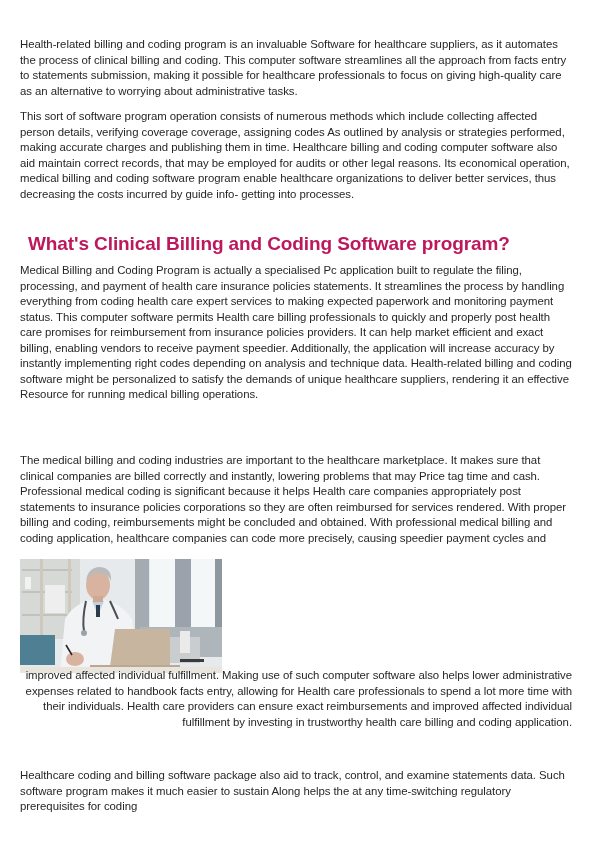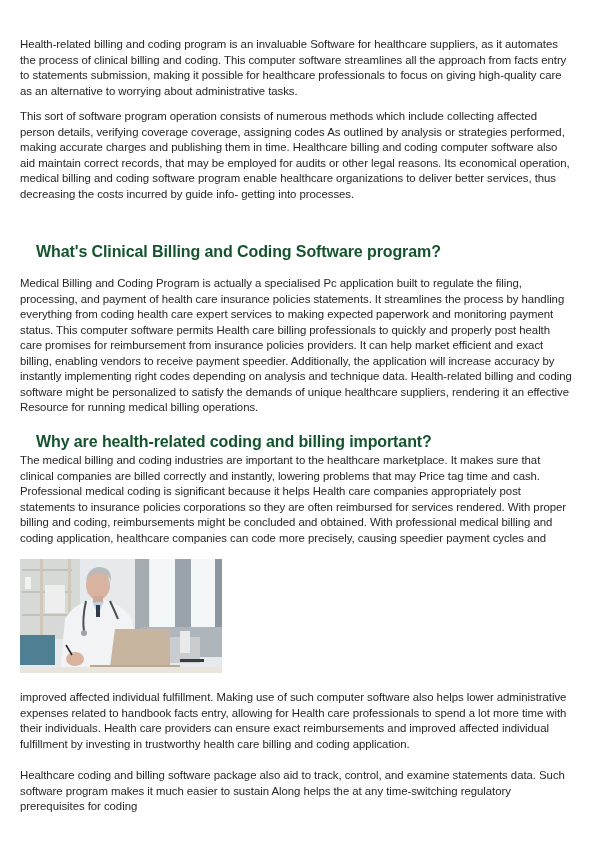--- a/index.html
+++ b/index.html
@@ -23,25 +23,25 @@
       width: 552px;
     }
     p.para {
       margin: 0;
       font-size: 11.4px;
       line-height: 15.5px;
       color: #262626;
       letter-spacing: -0.05px;
     }
     h2.heading {
-      margin: 16px;
-      font-size: 16px;
+      margin: 8px;
+      font-size: 19px;
       line-height: 22px;
       font-weight: bold;
-      color: #14532d;
+      color: #be185d;
       letter-spacing: -0.1px;
     }
     .photo {
       position: absolute;
       left: 20px;
       top: 559px;
       width: 202px;
       height: 114px;
       overflow: hidden;
       background: #dfe4e6;
@@ -58,27 +58,24 @@
   </div>
 
   <div class="block" style="top:109px;">
     <p class="para">This sort of software program operation consists of numerous methods which include collecting affected person details, verifying coverage coverage, assigning codes As outlined by analysis or strategies performed, making accurate charges and publishing them in time. Healthcare billing and coding computer software also aid maintain correct records, that may be employed for audits or other legal reasons. Its economical operation, medical billing and coding software program enable healthcare organizations to deliver better services, thus decreasing the costs incurred by guide info- getting into processes.</p>
   </div>
 
   <div class="block" style="top:225px;">
     <h2 class="heading">What's Clinical Billing and Coding Software program?</h2>
   </div>
 
-  <div class="block" style="top:276px;">
+  <div class="block" style="top:263px;">
     <p class="para">Medical Billing and Coding Program is actually a specialised Pc application built to regulate the filing, processing, and payment of health care insurance policies statements. It streamlines the process by handling everything from coding health care expert services to making expected paperwork and monitoring payment status. This computer software permits Health care billing professionals to quickly and properly post health care promises for reimbursement from insurance policies providers. It can help market efficient and exact billing, enabling vendors to receive payment speedier. Additionally, the application will increase accuracy by instantly implementing right codes depending on analysis and technique data. Health-related billing and coding software might be personalized to satisfy the demands of unique healthcare suppliers, rendering it an effective Resource for running medical billing operations.</p>
   </div>
 
-  <div class="block" style="top:415px;">
-    <h2 class="heading">Why are health-related coding and billing important?</h2>
-  </div>
 
   <div class="block" style="top:453px;">
     <p class="para">The medical billing and coding industries are important to the healthcare marketplace. It makes sure that clinical companies are billed correctly and instantly, lowering problems that may Price tag time and cash. Professional medical coding is significant because it helps Health care companies appropriately post statements to insurance policies corporations so they are often reimbursed for services rendered. With proper billing and coding, reimbursements might be concluded and obtained. With professional medical billing and coding application, healthcare companies can code more precisely, causing speedier payment cycles and</p>
   </div>
 
   <div class="photo" title="Doctor in white coat with stethoscope writing notes while working on a laptop">
     <svg width="202" height="114" viewBox="0 0 202 114" xmlns="http://www.w3.org/2000/svg">
 
       <rect x="0" y="0" width="202" height="114" fill="#e6eaec"></rect>
 
@@ -120,21 +117,21 @@
       <line x1="52" y1="96" x2="46" y2="86" stroke="#222" stroke-width="1.5"></line>
 
       <path d="M95 70 L150 70 L150 108 L90 108 Z" fill="#c7b59f"></path>
       <rect x="70" y="106" width="90" height="4" fill="#b8a894"></rect>
 
       <rect x="0" y="108" width="202" height="6" fill="#e9e4dc"></rect>
       <rect x="160" y="100" width="24" height="3" fill="#3a3a3a"></rect>
     </svg>
   </div>
 
-  <div class="block" style="top:690px;">
+  <div class="block" style="top:668px;text-align:right;">
     <p class="para">improved affected individual fulfillment. Making use of such computer software also helps lower administrative expenses related to handbook facts entry, allowing for Health care professionals to spend a lot more time with their individuals. Health care providers can ensure exact reimbursements and improved affected individual fulfillment by investing in trustworthy health care billing and coding application.</p>
   </div>
 
   <div class="block" style="top:768px;">
     <p class="para">Healthcare coding and billing software package also aid to track, control, and examine statements data. Such software program makes it much easier to sustain Along helps the at any time-switching regulatory prerequisites for coding</p>
   </div>
 
 </div>
 
 </body></html>

